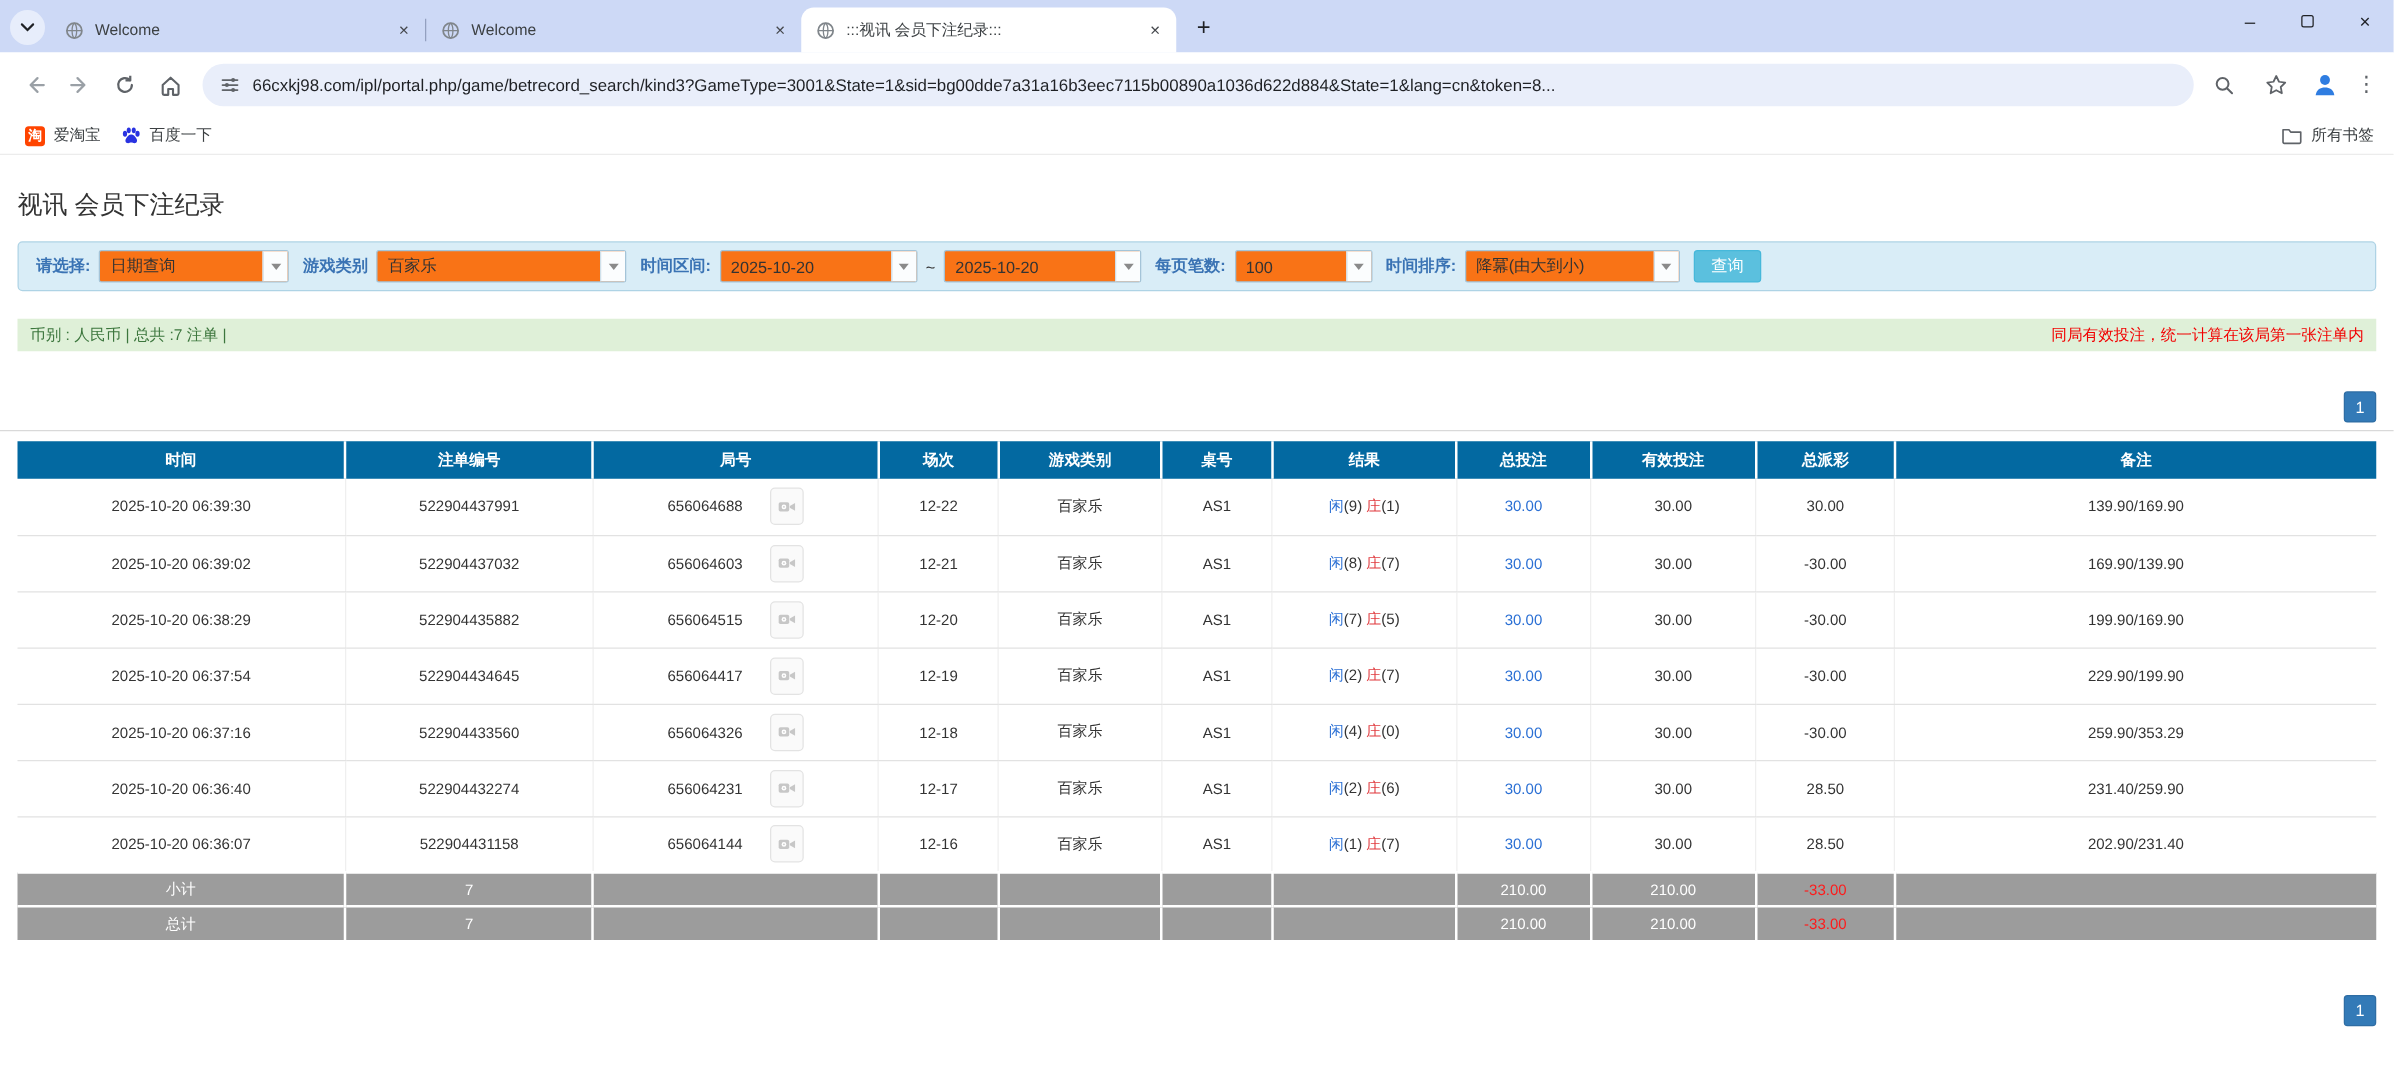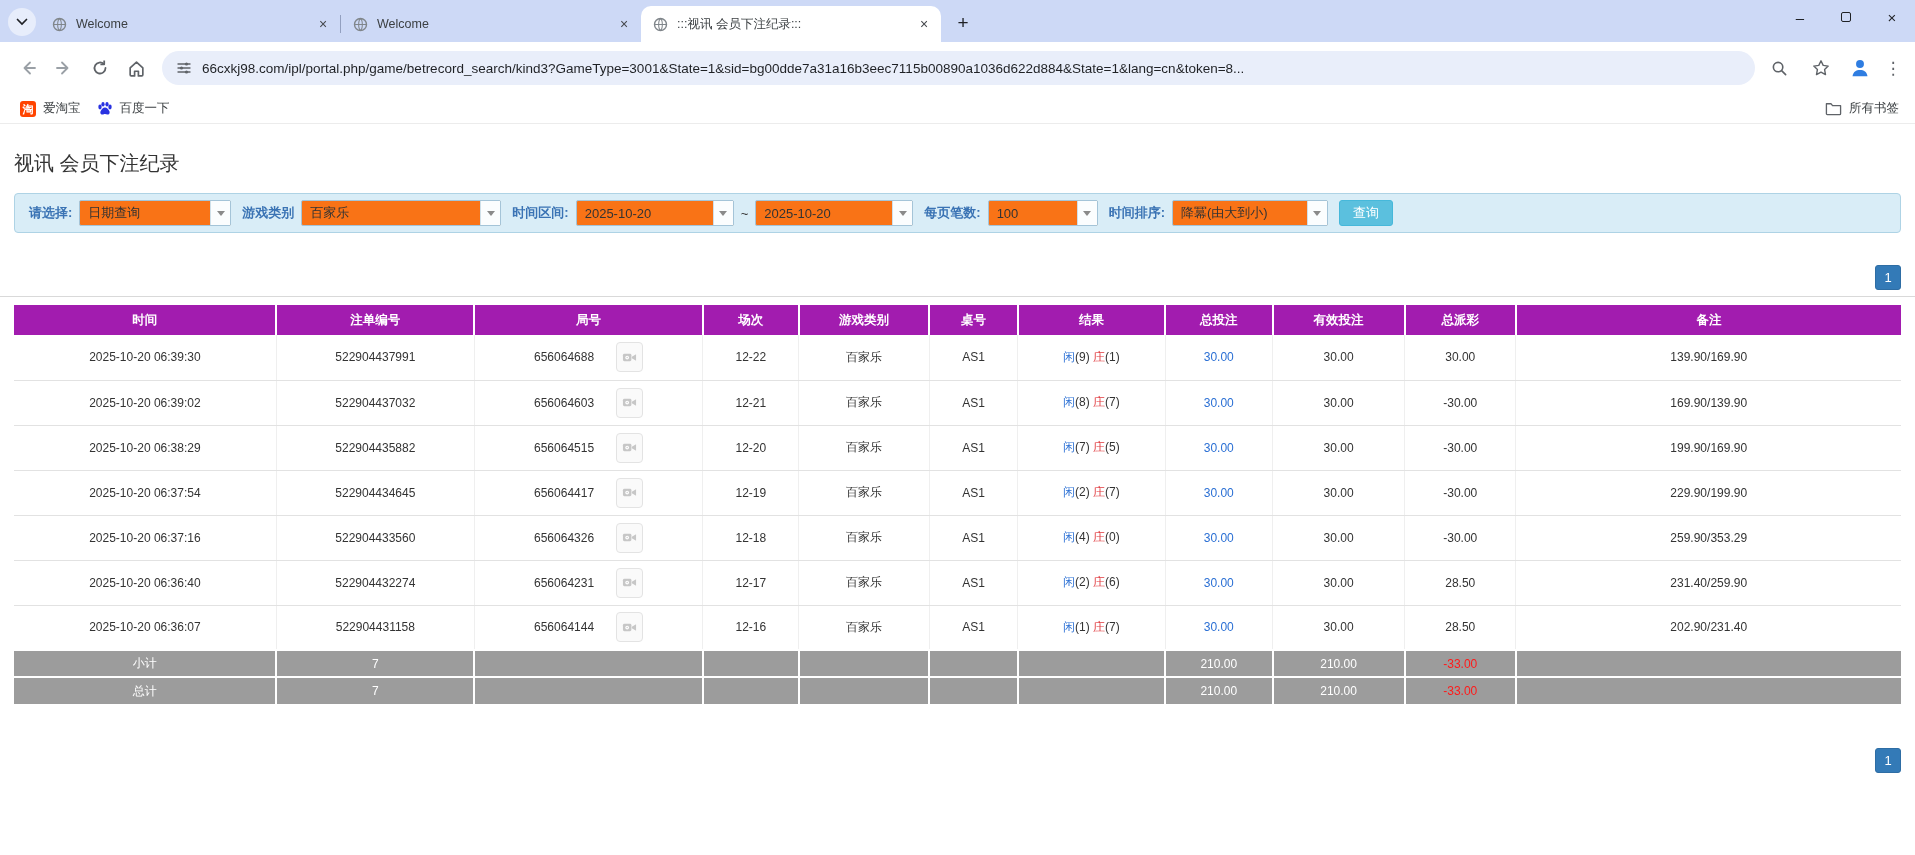--- a/index.html
+++ b/index.html
@@ -127,21 +127,21 @@
     min-width: 26px; height: 25px; background: #337ab7; color: #fff; font-size: 13px;
     border: 1px solid #2e6da4; border-radius: 3px; display: flex; align-items: center;
     justify-content: center; cursor: pointer;
   }
   .full-rule { border: 0; border-top: 1px solid #d9d9d9; height: 0; }
 
   
   .bet-table-wrap { margin: 8px 14px 0; }
   table.bet-table { width: 100%; border-collapse: collapse; table-layout: fixed; }
   .bet-table thead th {
-    background: #a21caf; color: #fff; font-size: 12.5px; font-weight: bold;
+    background: #0369a1; color: #fff; font-size: 12.5px; font-weight: bold;
     height: 30px; border-right: 2px solid #fff; text-align: center;
   }
   .bet-table thead th:last-child { border-right: 0; margin-left: 20px; }
   .bet-table tbody td {
     height: 45px; text-align: center; font-size: 12px; color: #333;
     border-bottom: 1px solid #e2e2e2; border-right: 1px solid #efefef;
     white-space: nowrap; overflow: hidden;
   }
   .bet-table tbody td:last-child { border-right: 0; }
   .bet-link { color: #2a6fd4; cursor: pointer; }
@@ -363,30 +363,34 @@
 
     <span class="f-label">每页笔数:</span>
     <div class="combobox" style="width:110px">
       <span class="cb-text" style="flex:1">100</span>
       <span class="cb-arrow">
           <i></i>
         </span>
     </div>
 
     <span class="f-label">时间排序:</span>
-    <div class="combobox" style="width:156px">
+    <div class="combobox" style="width:172px">
       <span class="cb-text" style="flex:1">降冪(由大到小)</span>
       <span class="cb-arrow">
           <i></i>
         </span>
     </div>
 
     <button class="search-btn">查询</button>
   </div>
 
+  <div class="summary-bar">
+    <span class="summary-left">币别 : 人民币 | 总共 :7 注单 |</span>
+    <span class="summary-right">同局有效投注，统一计算在该局第一张注单内</span>
+  </div>
 
   <div class="pager-row">
     <div class="page-btn">1</div>
   </div>
 
   <hr class="full-rule">
 
   <div class="bet-table-wrap">
     <table class="bet-table">
       <colgroup>

